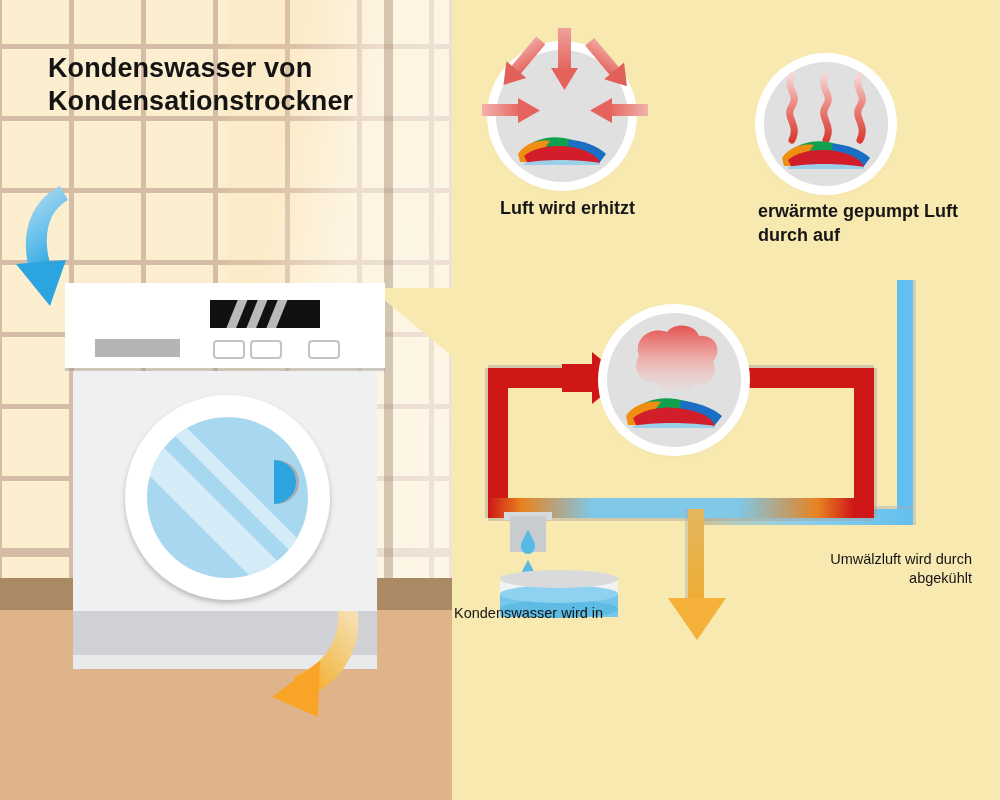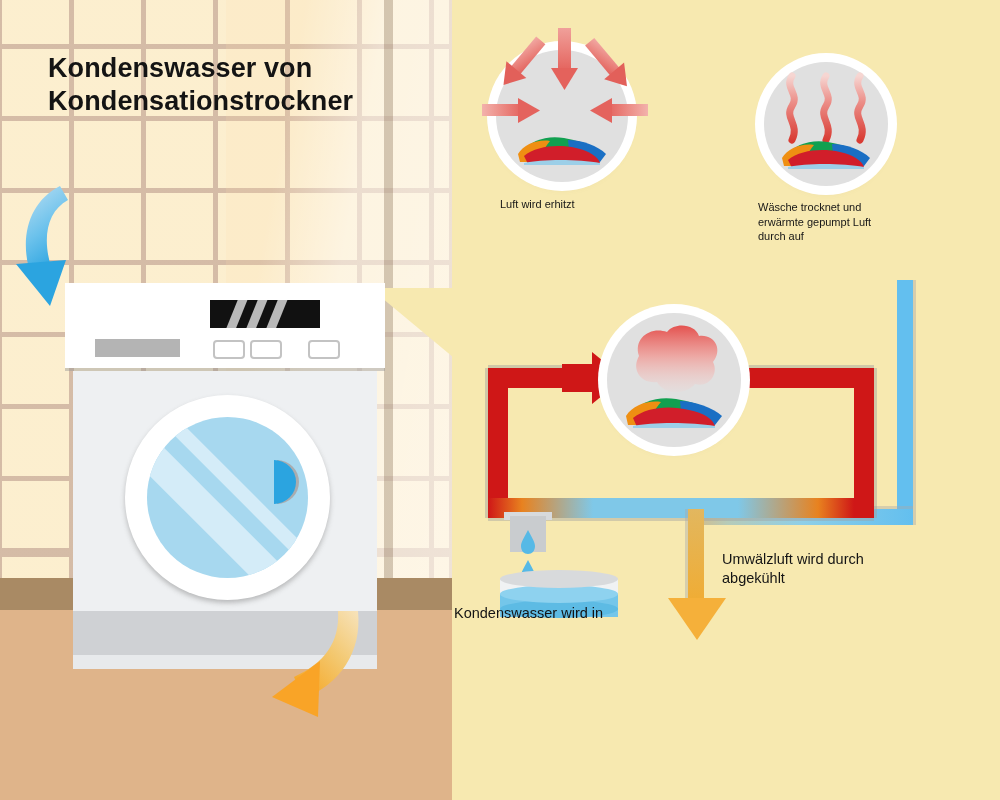--- a/index.html
+++ b/index.html
@@ -85,21 +85,21 @@
   #vent{position:absolute;left:240px;top:243px;width:50px;height:26px;}
   #vent .bar{position:absolute;left:0;width:50px;height:6px;background:#6f7376;border-radius:1px;}
   #vent .b1{top:0;} #vent .b2{top:10px;} #vent .b3{top:20px;}
 
   
   #right-panel{position:absolute;left:452px;top:0;width:548px;height:800px;background:#f7e9b0;}
 
   
   .circle-icon{position:absolute;border-radius:50%;background:#e0e0e0;
     box-shadow:0 0 0 9px #ffffff, 0 4px 8px rgba(150,140,100,.28);}
-  .circle-caption{position:absolute;font-size:11px;line-height:1.33;color:#161616;font-weight:normal;}
+  .circle-caption{position:absolute;font-size:18px;line-height:1.33;color:#161616;font-weight:bold;}
 
   
 
   
   .pipe{position:absolute;}
   #loop-top{left:36px;top:368px;width:386px;height:20px;background:#cf1717;box-shadow:0 -3px 0 rgba(160,160,160,.45);}
   #loop-left{left:36px;top:368px;width:20px;height:150px;background:#cf1717;box-shadow:-3px 0 0 rgba(160,160,160,.45);}
   #loop-right{left:402px;top:368px;width:20px;height:150px;background:#cf1717;box-shadow:3px 0 0 rgba(160,160,160,.45);}
   #loop-bottom{
     left:36px;top:498px;width:386px;height:20px;
@@ -119,21 +119,21 @@
     background:linear-gradient(to bottom,#e2b75f,#f0ac33);box-shadow:-3px 0 0 rgba(170,170,170,.42);}
 
   
   #container{position:absolute;left:48px;top:570px;width:118px;height:54px;}
   #cont-top{position:absolute;left:0;top:0;width:118px;height:18px;border-radius:50%;background:#d8dadc;}
   #cont-body{position:absolute;left:0;top:9px;width:118px;height:38px;background:#f0f2f3;}
   #cont-water{position:absolute;left:0;top:24px;width:118px;height:23px;background:#74c6ea;}
   #cont-water-top{position:absolute;left:0;top:15px;width:118px;height:18px;border-radius:50%;background:#8ed2ef;}
   #cont-bottom{position:absolute;left:0;top:30px;width:118px;height:18px;border-radius:50%;background:#5dbbe4;}
 
-  .caption{position:absolute;font-size:14.5px;line-height:1.34;color:#141414;}
+  .caption{position:absolute;font-size:14.5px;line-height:1.34;color:#141414;text-align:right;}
 </style>
 </head>
 <body>
 
 <div id="stage">
 
   <div id="left-scene">
     <div id="tile-wall"></div>
     <div id="tile-shadow"></div>
     <div id="wall-corner"></div>
@@ -274,21 +274,20 @@
       <path d="M86,6 C78,18 94,24 86,36 C78,48 94,54 86,70" stroke="url(#steamG)" stroke-width="7" fill="none" stroke-linecap="round"></path>
     </svg>
     <svg width="96" height="42" style="position:absolute;left:326px;top:130px;">
       <path d="M8,26 C16,14 34,9 50,12 C66,15 82,20 90,28 L86,34 L12,34 Z" fill="#11a050"></path>
       <path d="M54,14 C68,14 84,20 92,28 L86,36 L56,34 Z" fill="#1a6fc4"></path>
       <path d="M4,28 C10,18 24,13 36,15 C30,22 26,30 28,36 L6,36 Z" fill="#ef8f12"></path>
       <path d="M10,30 C22,20 44,18 62,22 C76,25 84,31 86,37 L14,38 Z" fill="#d11e2a"></path>
       <path d="M10,37 C28,33 64,33 86,37 L86,39 L10,39 Z" fill="#9ccfe8"></path>
     </svg>
     <div class="circle-caption" style="left:306px;top:200px;width:230px;">
-      <div>Wäsche trocknet und</div>
       <div>erwärmte gepumpt Luft</div>
       <div>durch auf</div>
     </div>
 
     <div id="intake-v" class="pipe"></div>
     <div id="intake-h" class="pipe"></div>
 
     <div id="loop-left" class="pipe"></div>
     <div id="loop-top" class="pipe"></div>
     <div id="loop-right" class="pipe"></div>

